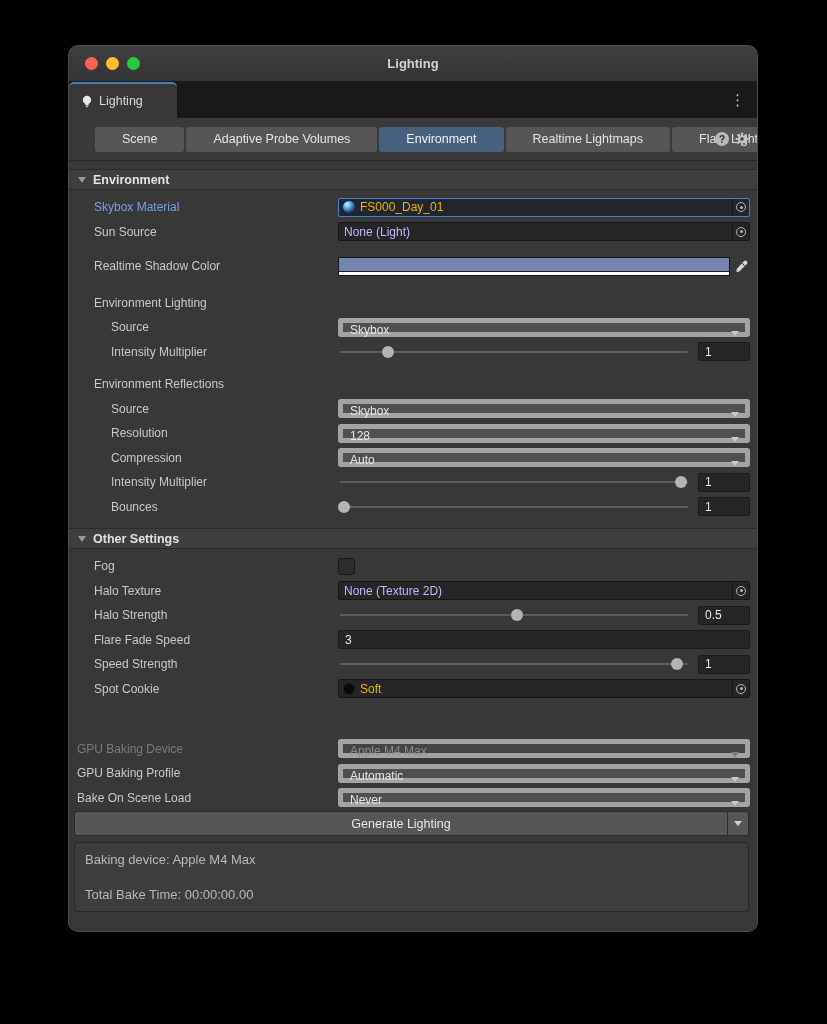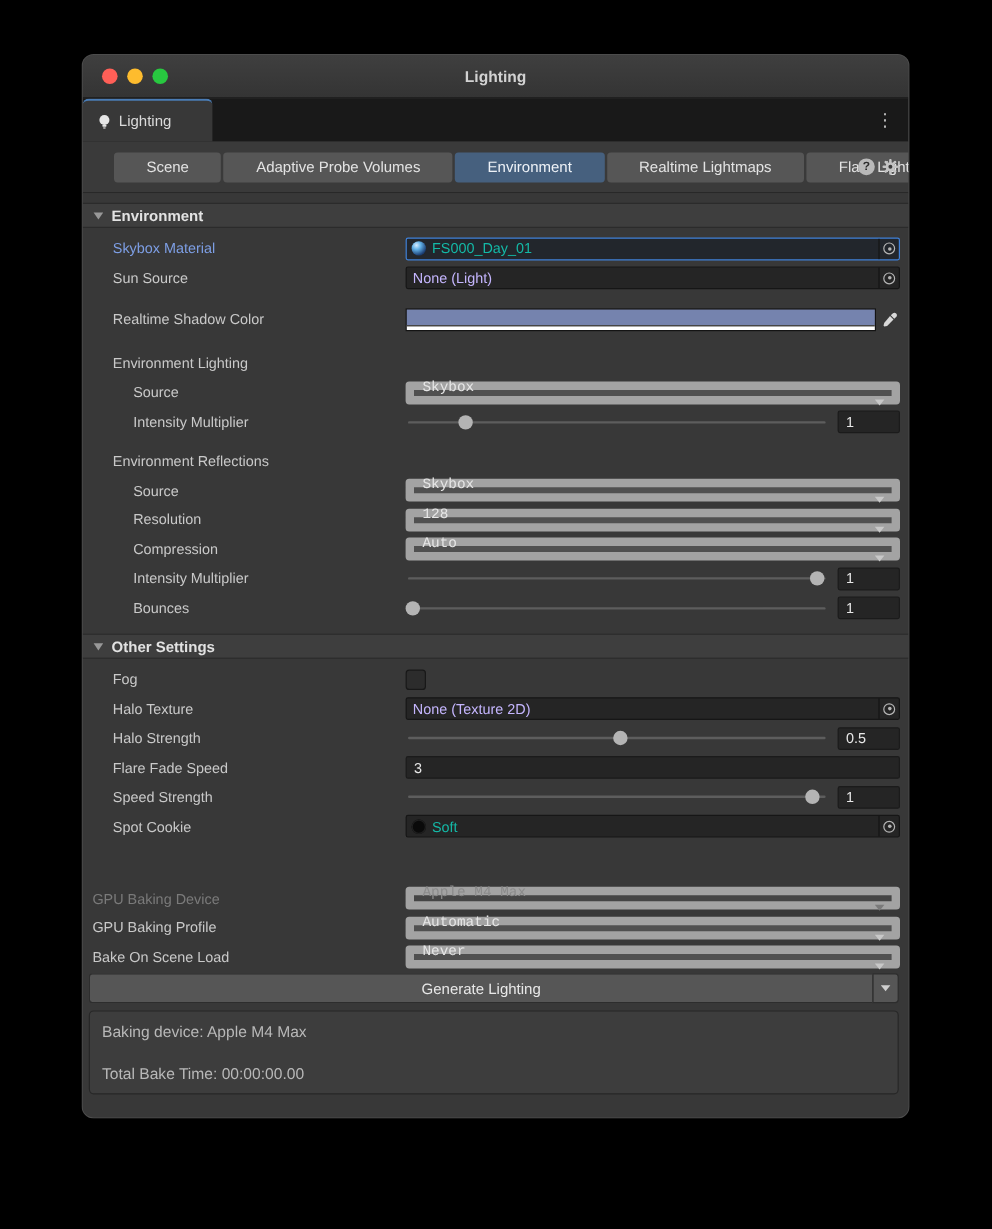--- a/index.html
+++ b/index.html
@@ -50,32 +50,32 @@
   .section-header .h-label { font-size:12.5px; font-weight:bold; color:#e2e2e2; }
 
   .row { height:24.5px; display:flex; align-items:center; }
   .lbl { width:269px; font-size:12px; color:#c9c9c9; padding-left:25px; white-space:nowrap; overflow:hidden; }
   .lbl.ind2 { padding-left:42px; }
   .lbl.ind0 { padding-left:8px; }
   .lbl.blue { color:#7d9ee4; }
   .lbl.dim { color:#7a7a7a; }
   .val { width:412px; display:flex; align-items:center; }
 
-  .dd { flex:1; height:19px; background:#505050; border:7px solid #a3a3a3; border-radius:3px;
-    display:flex; align-items:flex-end; padding-left:7px; font-size:12px; color:#e6e6e6;
-    position:relative; cursor:pointer;font-family:Liberation Mono, monospace; }
+  .dd { flex:1; height:19px; background:#505050; border:5px solid #a3a3a3; border-radius:3px;
+    display:flex; align-items:flex-start; padding-left:7px; font-size:12px; color:#e6e6e6;
+    position:relative; cursor:pointer; }
   .dd .arrow { position:absolute; right:6px; top:8px; width:0; height:0;
     border-left:4px solid transparent; border-right:4px solid transparent; border-top:5px solid #c8c8c8; }
   .dd.disabled { background:#454545; color:#8b8b8b; }
   .dd.disabled .arrow { border-top-color:#7a7a7a; }
 
   .objfield { flex:1; height:19px; background:#252525; border:1px solid #161616; border-radius:2px;
     display:flex; align-items:center; cursor:pointer; }
   .objfield.focused { border-color:#3f80d8; background:#22262c; }
-  .obj-text { flex:1; font-size:12px; color:#14b8a6; padding-left:5px; white-space:nowrap; overflow:hidden; }
+  .obj-text { flex:1; font-size:12px; color:#eab308; padding-left:5px; white-space:nowrap; overflow:hidden; }
   .obj-text.none { color:#c4b5fd; }
   .picker { width:17px; height:100%; border-left:1px solid #141414; display:flex;
     align-items:center; justify-content:center; cursor:pointer; }
   .target { width:10px; height:10px; border:1.4px solid #b5b5b5; border-radius:50%;
     display:flex; align-items:center; justify-content:center; }
   .target::after { content:""; width:3px; height:3px; background:#b5b5b5; border-radius:50%; }
   .sphere { width:12px; height:12px; border-radius:50%; margin-left:4px; flex:none;
     background:radial-gradient(circle at 34% 28%, #d8ecff 0%, #63b2e8 30%, #1c3f74 72%, #102444 100%); }
   .cookie-dot { width:12px; height:12px; border-radius:50%; background:#0a0a0a; margin-left:4px; flex:none;
     box-shadow:0 0 0 1px #1f1f1f inset; }

